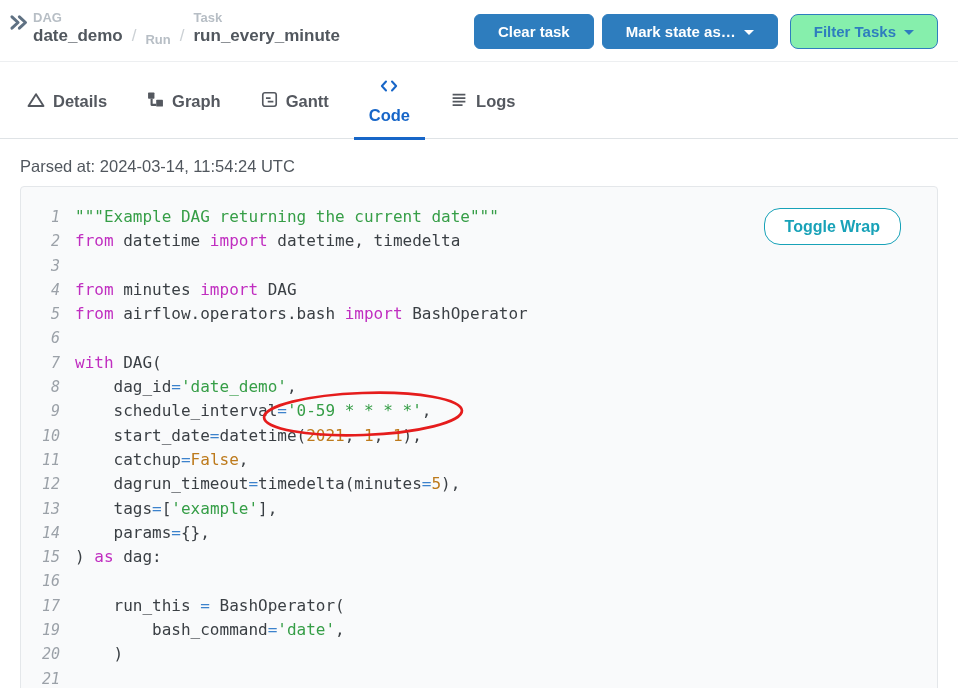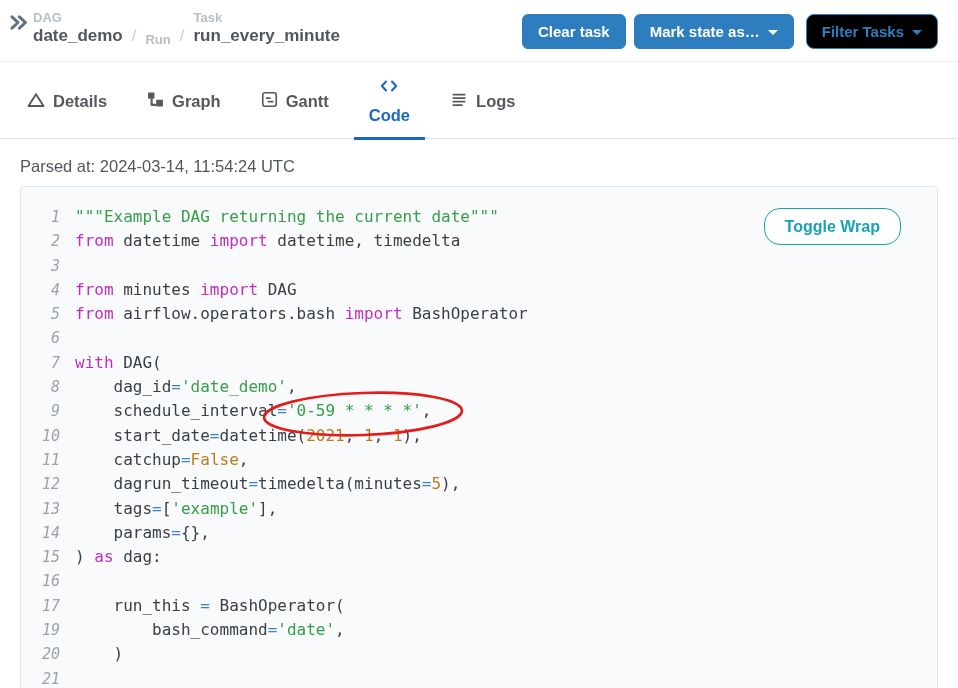--- a/index.html
+++ b/index.html
@@ -13,24 +13,24 @@
   .breadcrumb { display: flex; align-items: flex-end; gap: 9px; }
   .crumb { display: flex; flex-direction: column; }
   .crumb-label { font-size: 13px; font-weight: 700; color: var(--crumb-label); line-height: 15px; }
   .crumb-value { font-size: 17px; font-weight: 700; color: var(--crumb-value);
     line-height: 22px; display: flex; align-items: center; gap: 1px; }
   .crumb-sep { font-size: 17px; color: #ccd1d5; line-height: 22px; font-weight: 400; }
   .clock { flex: none; margin-right: 1px; }
 
   .header-actions { margin-left: auto; display: flex; gap: 8px; margin-top: 4px; }
   .btn { height: 35px; font-size: 15px; font-weight: 700; border-radius: 6px;
-    padding: 0 15px; cursor: pointer; display: inline-flex; align-items: center; gap: 8px;
+    padding: 0 23px; cursor: pointer; display: inline-flex; align-items: center; gap: 8px;
     font-family: "Liberation Sans", sans-serif; }
   .btn-primary { background: var(--primary); border: 1px solid var(--primary); color: #fff; }
-  .btn-outline { background: #000000; border: 1px solid var(--primary); color: var(--primary);
+  .btn-outline { background: #86efac; border: 1px solid var(--primary); color: var(--primary);
     border-radius: 8px; margin-left: 4px; }
   .caret { display: inline-block; width: 0; height: 0; border-left: 5px solid transparent;
     border-right: 5px solid transparent; border-top: 5px solid currentColor; margin-top: 2px; }
 
   
   .tabs { display: flex; padding: 16px 0 0 7px; border-bottom: 1px solid #dfe3e6; text-align: center; }
   .tab { position: relative; display: flex; align-items: center; gap: 8px;
     padding: 0 15px 13px; margin: 0 5px; font-size: 16.5px; font-weight: 700;
     color: var(--tab-inactive); cursor: pointer; }
   .tab.active { color: var(--tab-active); flex-direction: column; }

